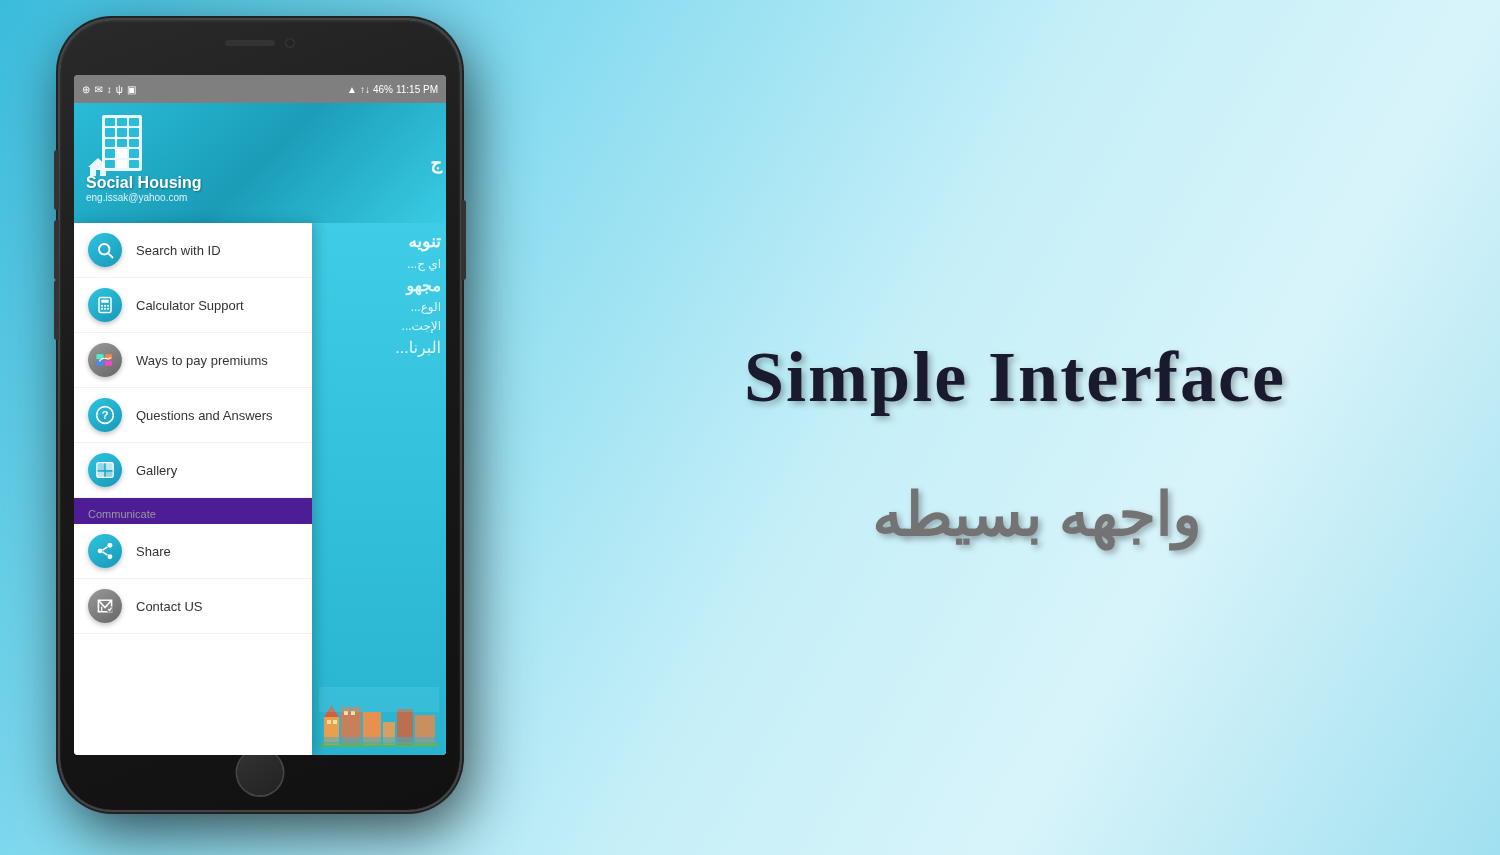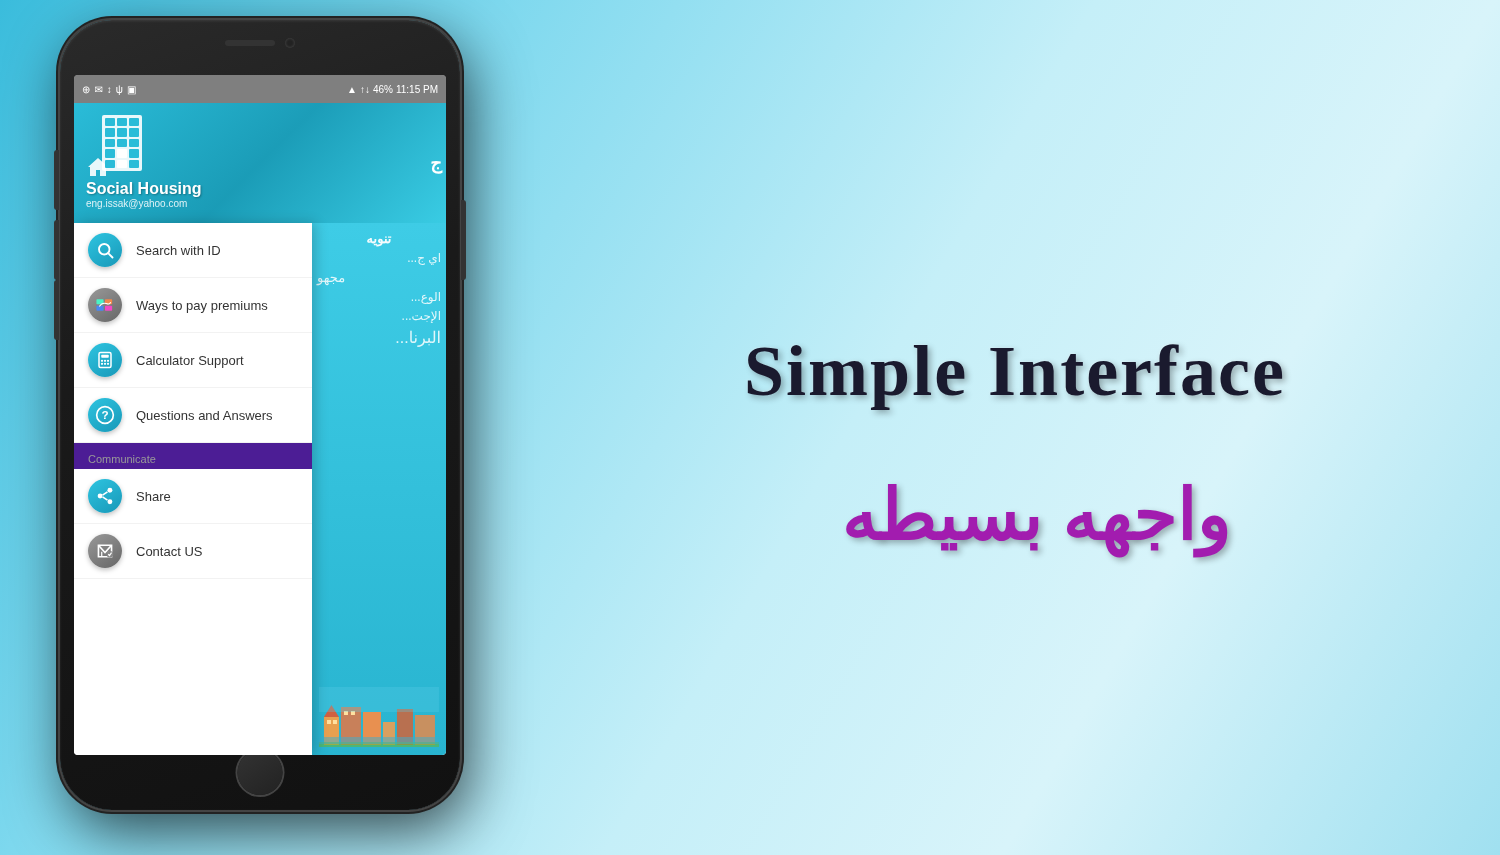--- a/index.html
+++ b/index.html
@@ -40,23 +40,23 @@
       font-size: 72px;
       font-weight: 900;
       color: #1a1a2e;
       text-shadow: 3px 3px 6px rgba(0,0,0,0.3), -1px -1px 2px rgba(255,255,255,0.2);
       font-family: Georgia, 'Times New Roman', serif;
       letter-spacing: 2px;
       margin-top: 30px;
     }
 
     .title-arabic {
-      font-size: 71px;
+      font-size: 60px;
       font-weight: 900;
-      color: #a21caf;
+      color: #737373;
       text-shadow: 3px 3px 6px rgba(0,0,0,0.3);
       font-family: Arial, sans-serif;
       direction: rtl;
       margin-left: 44px;
     }
 
     
     .phone-wrapper {
       position: absolute;
       left: 60px;
@@ -197,21 +197,21 @@
       position: absolute;
       top: 12px;
       left: 12px;
       display: flex;
       align-items: flex-end;
       gap: 4px;
     }
 
     .app-title-section {
       position: absolute;
-      bottom: 14px;
+      bottom: 20px;
       left: 12px;
     }
 
     .app-name {
       font-size: 16px;
       font-weight: bold;
       color: #fff;
       text-shadow: 1px 1px 2px rgba(0,0,0,0.3);
     }
 
@@ -347,62 +347,74 @@
         <div style="width: 64%; background: #fff; position: relative; z-index: 2; box-shadow: 4px 0 12px rgba(0,0,0,0.2);">
 
           <div class="menu-item">
             <div class="icon-wrapper icon-blue">
               <svg width="18" height="18" viewBox="0 0 24 24" fill="white">
                 <circle cx="11" cy="11" r="7" stroke="white" stroke-width="2.5" fill="none"></circle>
                 <line x1="16.5" y1="16.5" x2="22" y2="22" stroke="white" stroke-width="2.5" stroke-linecap="round"></line>
               </svg>
             </div>
             <span class="menu-label">Search with ID</span>
-          </div>
-
-          <div class="menu-item">
-            <div class="icon-wrapper icon-gray">
-              <svg width="20" height="18" viewBox="0 0 28 24" fill="white">
-                <rect x="2" y="4" width="10" height="7" rx="1" fill="#4fc" opacity="0.9"></rect>
-                <rect x="14" y="4" width="10" height="7" rx="1" fill="#f84" opacity="0.9"></rect>
-                <rect x="2" y="13" width="10" height="7" rx="1" fill="#48f" opacity="0.9"></rect>
-                <rect x="14" y="13" width="10" height="7" rx="1" fill="#f4c" opacity="0.9"></rect>
-                <path d="M6 14 Q10 8 16 10 Q20 12 22 8" stroke="white" stroke-width="1.5" fill="none"></path>
-              </svg>
-            </div>
-            <span class="menu-label">Ways to pay premiums</span>
           </div>
 
           <div class="menu-item">
             <div class="icon-wrapper icon-blue">
               <svg width="18" height="18" viewBox="0 0 24 24" fill="white">
                 <rect x="4" y="2" width="16" height="20" rx="2" fill="none" stroke="white" stroke-width="2"></rect>
                 <rect x="7" y="5" width="10" height="4" rx="1" fill="white"></rect>
                 <circle cx="8" cy="13" r="1.5" fill="white"></circle>
                 <circle cx="12" cy="13" r="1.5" fill="white"></circle>
                 <circle cx="16" cy="13" r="1.5" fill="white"></circle>
                 <circle cx="8" cy="17" r="1.5" fill="white"></circle>
                 <circle cx="12" cy="17" r="1.5" fill="white"></circle>
                 <circle cx="16" cy="17" r="1.5" fill="white"></circle>
               </svg>
             </div>
             <span class="menu-label">Calculator Support</span>
           </div>
 
           <div class="menu-item">
+            <div class="icon-wrapper icon-gray">
+              <svg width="20" height="18" viewBox="0 0 28 24" fill="white">
+                <rect x="2" y="4" width="10" height="7" rx="1" fill="#4fc" opacity="0.9"></rect>
+                <rect x="14" y="4" width="10" height="7" rx="1" fill="#f84" opacity="0.9"></rect>
+                <rect x="2" y="13" width="10" height="7" rx="1" fill="#48f" opacity="0.9"></rect>
+                <rect x="14" y="13" width="10" height="7" rx="1" fill="#f4c" opacity="0.9"></rect>
+                <path d="M6 14 Q10 8 16 10 Q20 12 22 8" stroke="white" stroke-width="1.5" fill="none"></path>
+              </svg>
+            </div>
+            <span class="menu-label">Ways to pay premiums</span>
+          </div>
+
+          <div class="menu-item">
             <div class="icon-wrapper icon-blue">
               <svg width="20" height="20" viewBox="0 0 24 24" fill="white">
                 <circle cx="12" cy="12" r="10" fill="none" stroke="white" stroke-width="2"></circle>
                 <text x="12" y="17" text-anchor="middle" font-size="14" fill="white" font-weight="bold">?</text>
               </svg>
             </div>
             <span class="menu-label">Questions and Answers</span>
           </div>
 
 
+          <div class="menu-item">
+            <div class="icon-wrapper icon-blue">
+              <svg width="20" height="18" viewBox="0 0 24 22" fill="white">
+                <rect x="2" y="2" width="20" height="18" rx="2" fill="none" stroke="white" stroke-width="1.5"></rect>
+                <rect x="2" y="2" width="9" height="9" rx="1" fill="white" opacity="0.5"></rect>
+                <rect x="13" y="2" width="9" height="9" rx="1" fill="white" opacity="0.7"></rect>
+                <rect x="2" y="13" width="9" height="7" rx="1" fill="white" opacity="0.7"></rect>
+                <rect x="13" y="13" width="9" height="7" rx="1" fill="white" opacity="0.5"></rect>
+              </svg>
+            </div>
+            <span class="menu-label">Gallery</span>
+          </div>
 
           <div class="communicate-header">Communicate</div>
 
           <div class="menu-item">
             <div class="icon-wrapper icon-blue">
               <svg width="20" height="18" viewBox="0 0 24 22">
                 <circle cx="18" cy="4" r="3" fill="white"></circle>
                 <circle cx="6" cy="11" r="3" fill="white"></circle>
                 <circle cx="18" cy="18" r="3" fill="white"></circle>
                 <line x1="9" y1="10" x2="15" y2="6" stroke="white" stroke-width="2"></line>
@@ -421,23 +433,23 @@
                 <circle cx="18" cy="15" r="4" fill="#888"></circle>
                 <path d="M16 15 L17.5 16.5 L20 13" stroke="white" stroke-width="1.5" fill="none"></path>
               </svg>
             </div>
             <span class="menu-label">Contact US</span>
           </div>
 
         </div>
 
         <div style="flex: 1; background: linear-gradient(180deg, #3ecce6, #28b4d0); display: flex; flex-direction: column; padding: 8px 5px; gap: 5px;">
-          <div style="color: white; font-size: 13px; direction: rtl; text-align: center; font-weight: bold; opacity: 0.95;">تنويه</div>
+          <div style="color: white; font-size: 17px; direction: rtl; text-align: right; font-weight: bold; opacity: 0.95;">تنويه</div>
           <div style="color: white; font-size: 12px; direction: rtl; text-align: right; opacity: 0.85;">اي ج...</div>
-          <div style="color: white; font-size: 13px; direction: rtl; text-align: left; opacity: 0.85;">مجهو</div>
+          <div style="color: white; font-size: 16px; direction: rtl; text-align: right; opacity: 0.85; font-weight: bold;">مجهو</div>
           <div style="color: white; font-size: 12px; direction: rtl; text-align: right; opacity: 0.85;">الوع...</div>
           <div style="color: white; font-size: 12px; direction: rtl; opacity: 0.85;">الإجت...</div>
           <div style="color: white; font-size: 16px; direction: rtl; text-align: right; opacity: 0.85;">البرنا...</div>
 
           <div style="margin-top: auto; width: 100%; height: 60px; position: relative;">
             <svg viewBox="0 0 120 60" width="100%" height="60">
 
               <rect x="5" y="30" width="15" height="28" fill="#e8a050"></rect>
               <rect x="22" y="20" width="20" height="38" fill="#c8805a"></rect>
               <rect x="44" y="25" width="18" height="33" fill="#e89050"></rect>

